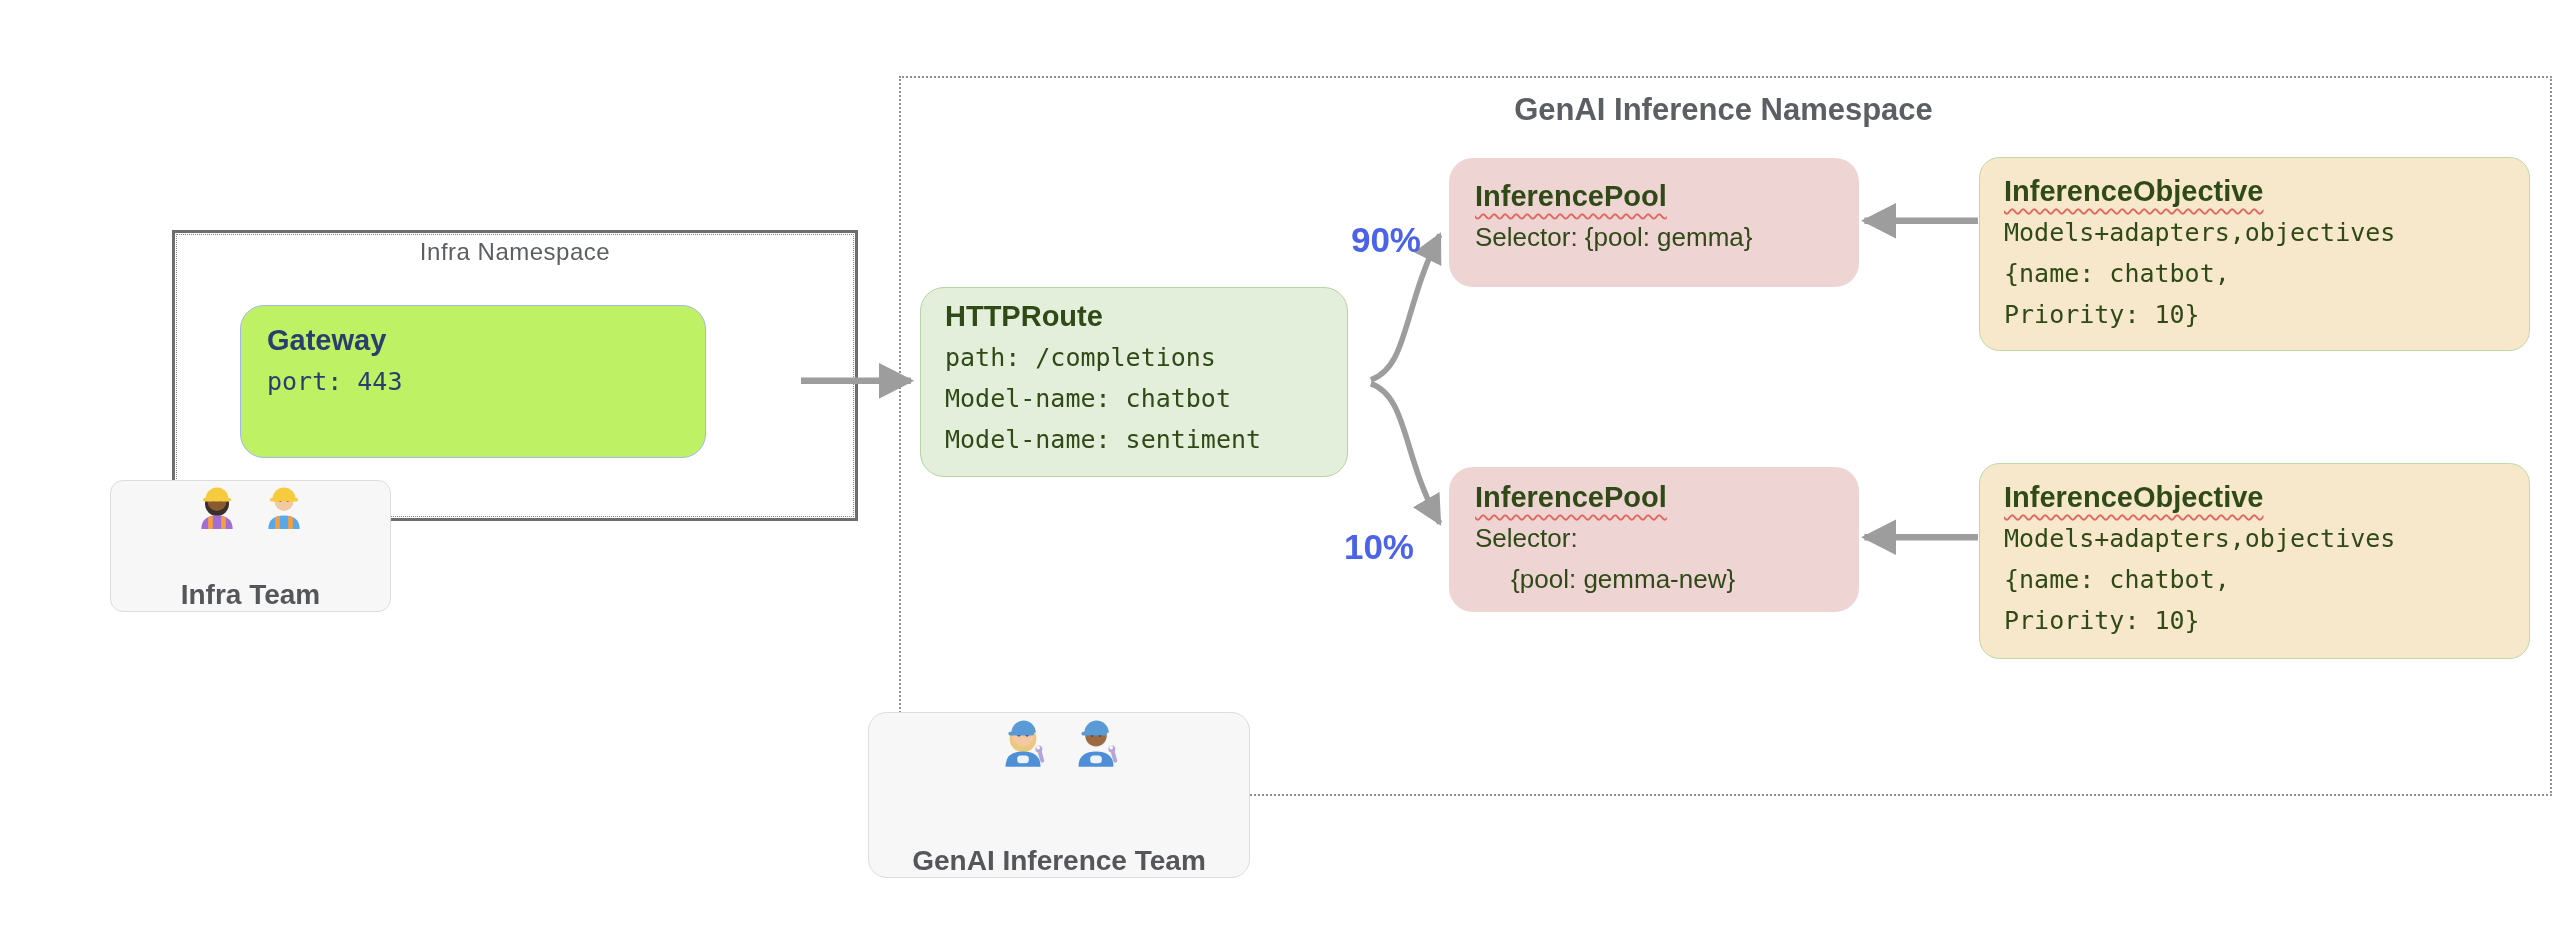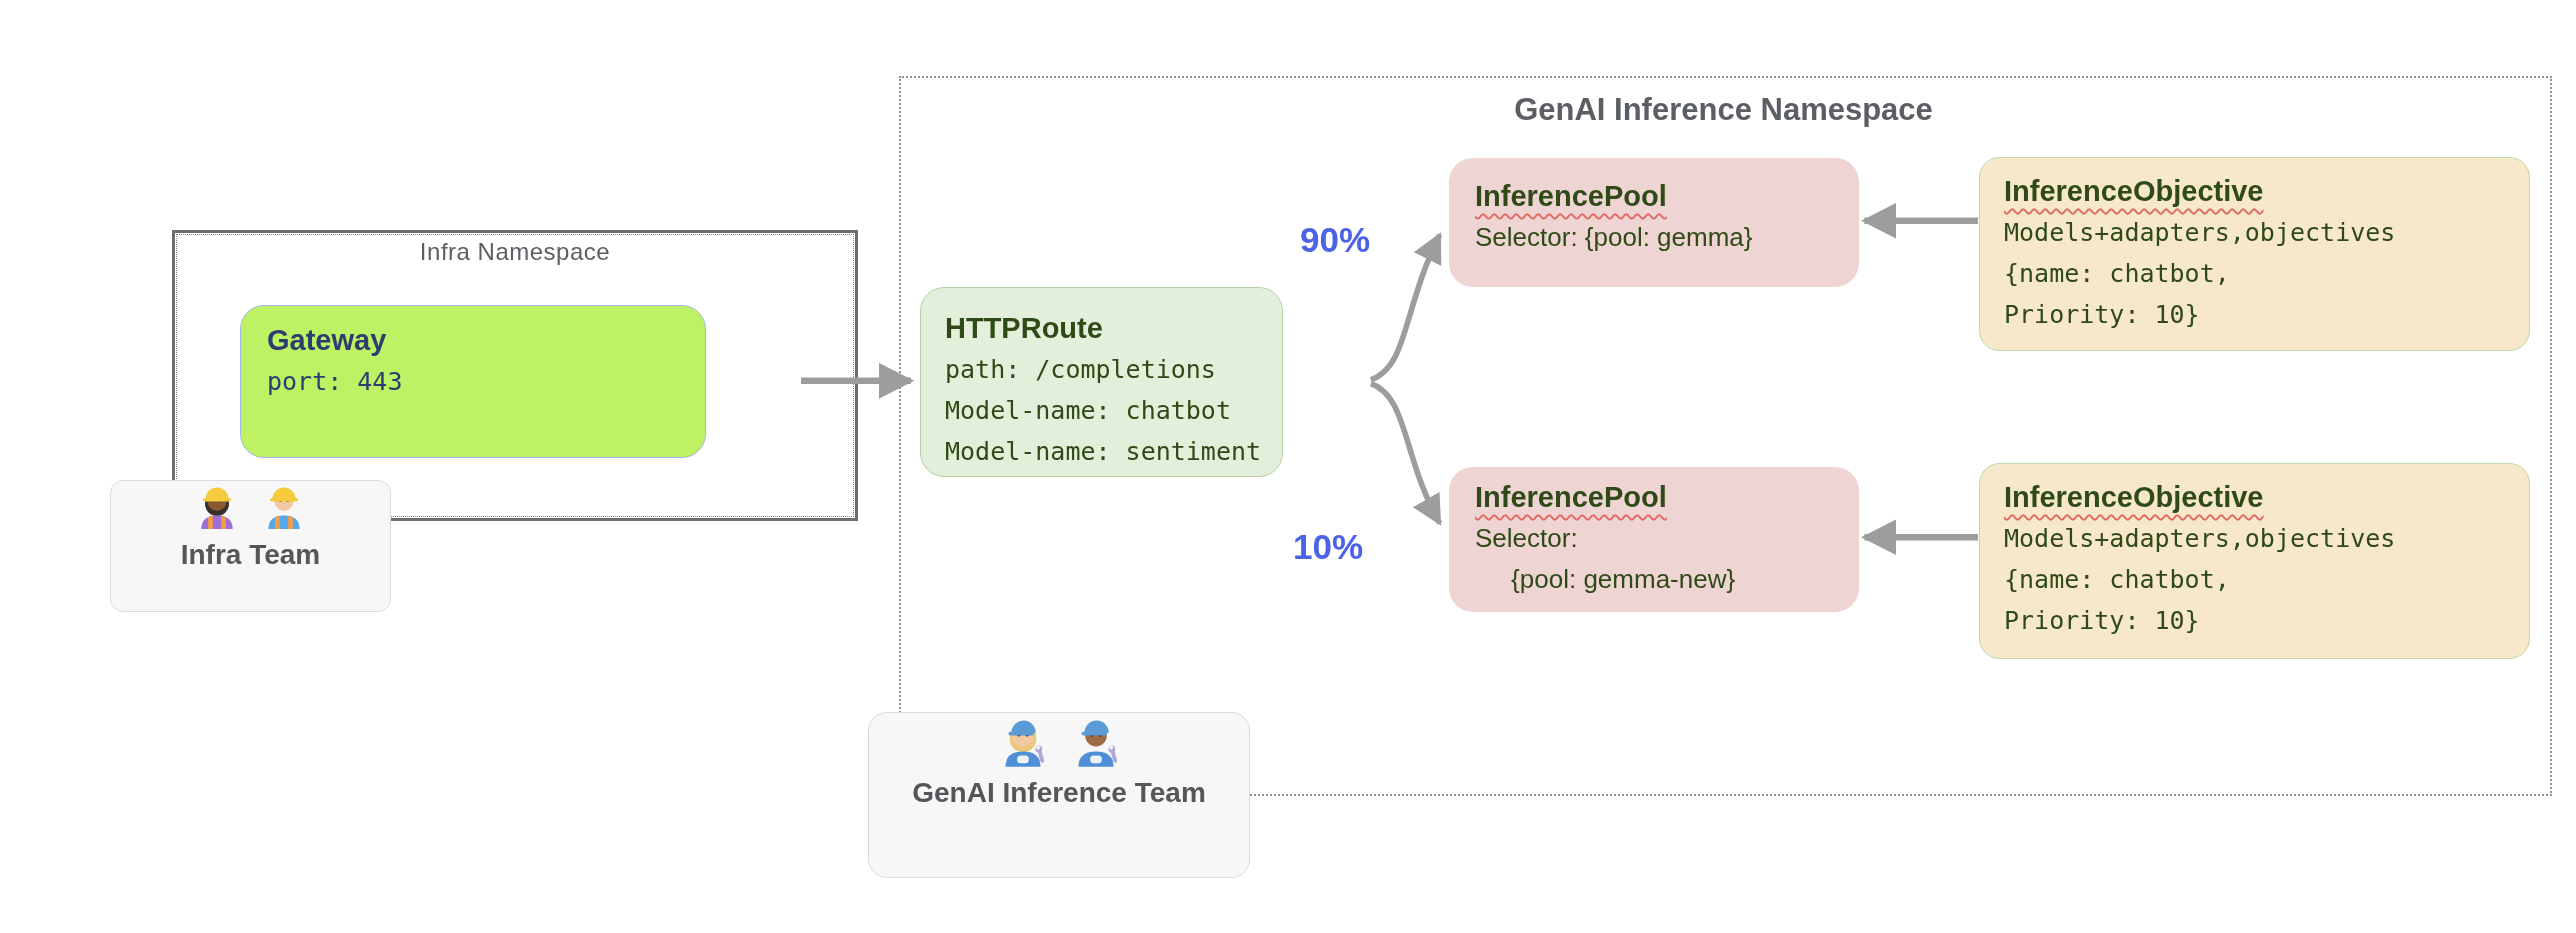--- a/index.html
+++ b/index.html
@@ -41,56 +41,56 @@
     text-decoration-color:#e0685f; text-decoration-thickness:1.9px;
     text-underline-offset:6.5px;
   }
 
   #gateway {
     left:240px; top:305px; width:466px; height:153px;
     background:#bef264; border:1.9px solid #a4b6ee;
     padding:14px 26px; color:#2b3e6e;
   }
   #httproute {
-    left:920px; top:287px; width:363px; height:190px;
+    left:920px; top:287px; width:428px; height:190px;
     background:#e4efdb; border:1.9px solid #b7d2a5;
-    padding:20px 24px; color:#2f4a16;
+    padding:8px 24px; color:#2f4a16;
   }
   #pool-top {
     left:1449px; top:158px; width:410px; height:129px;
     background:#eed4d3; padding:17.7px 26px; color:#2f4a16;
   }
   #pool-bottom {
     left:1449px; top:467px; width:410px; height:145px;
     background:#eed4d3; padding:10.2px 26px; color:#2f4a16;
   }
   #obj-top, #obj-bottom {
     left:1979px; width:551px; height:194px;
     background:#f7e8cb; border:1.9px solid #bdd9a8; border-radius:20.5px;
     padding:13px 24px; color:#2f4a16;margin-top:33px;
   }
   #obj-top { top:124px; }
   #obj-bottom { top:430px; height:196px; }
 
   
   .team-card {
     background:#f7f7f8; border:1.9px solid #dcdcdc; border-radius:13px;
-    display:flex; flex-direction:column; align-items:center; justify-content:flex-start;
+    display:flex; flex-direction:column; align-items:center; justify-content:space-between;
     gap:7.5px;
   }
   #infra-team { left:110px; top:480px; width:281px; height:132px; }
   #genai-team { left:868px; top:712px; width:382px; height:166px; border-radius:18.6px; }
   .team-label { font-size:28px; font-weight:bold; color:#55565a; }
   .team-icons { display:flex; gap:17px; }
   .person-icon { width:50px; height:50px; display:block; }
   #genai-team .person-icon { width:56px; height:56px; }
 
   
   .traffic-label {
-    width:121px; text-align:left; font-size:35px; font-weight:bold; color:#4c63e8;
+    width:121px; text-align:right; font-size:35px; font-weight:bold; color:#4c63e8;
   }
   #label-90 { left:1300px; top:220px; }
   #label-10 { left:1293px; top:527px; }
 
   #arrows { left:0; top:0; width:2576px; height:933px; pointer-events:none; }
 </style>
 </head>
 <body>
 
 <div class="abs" id="genai-ns"></div>

